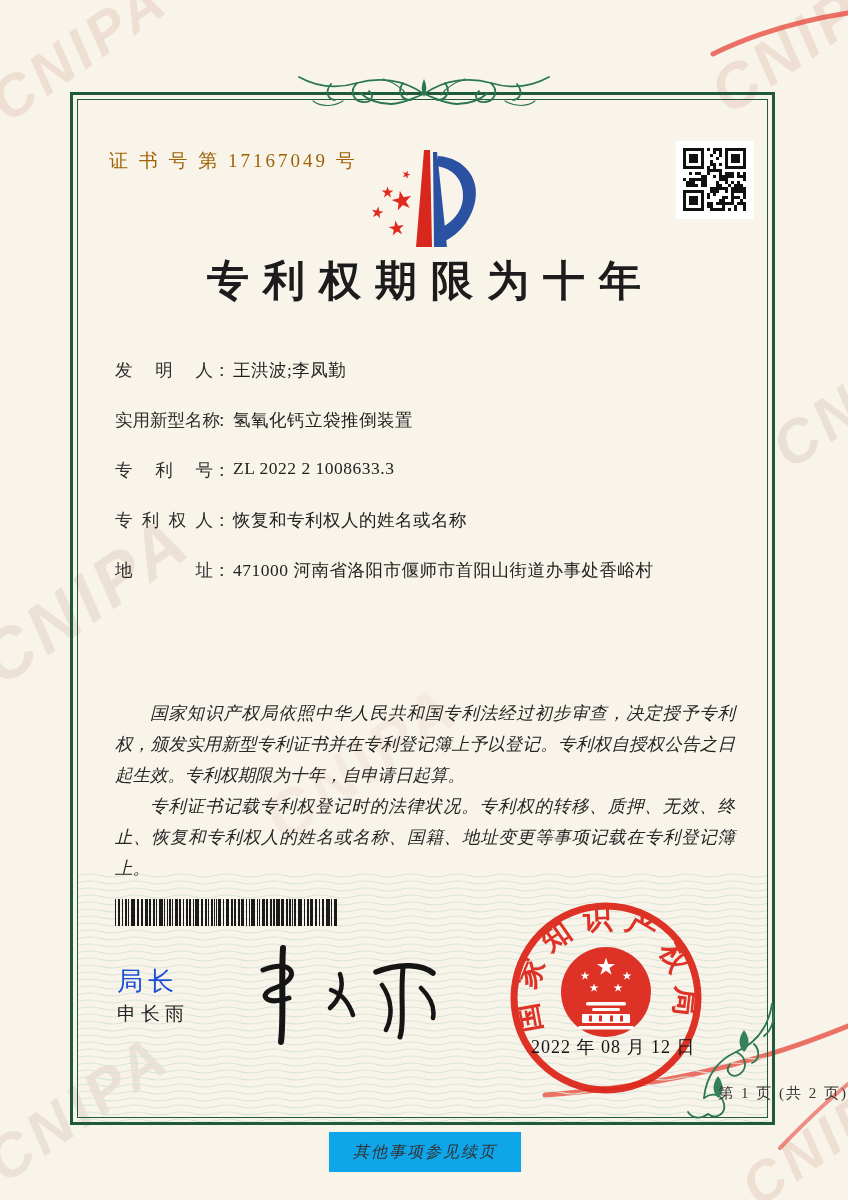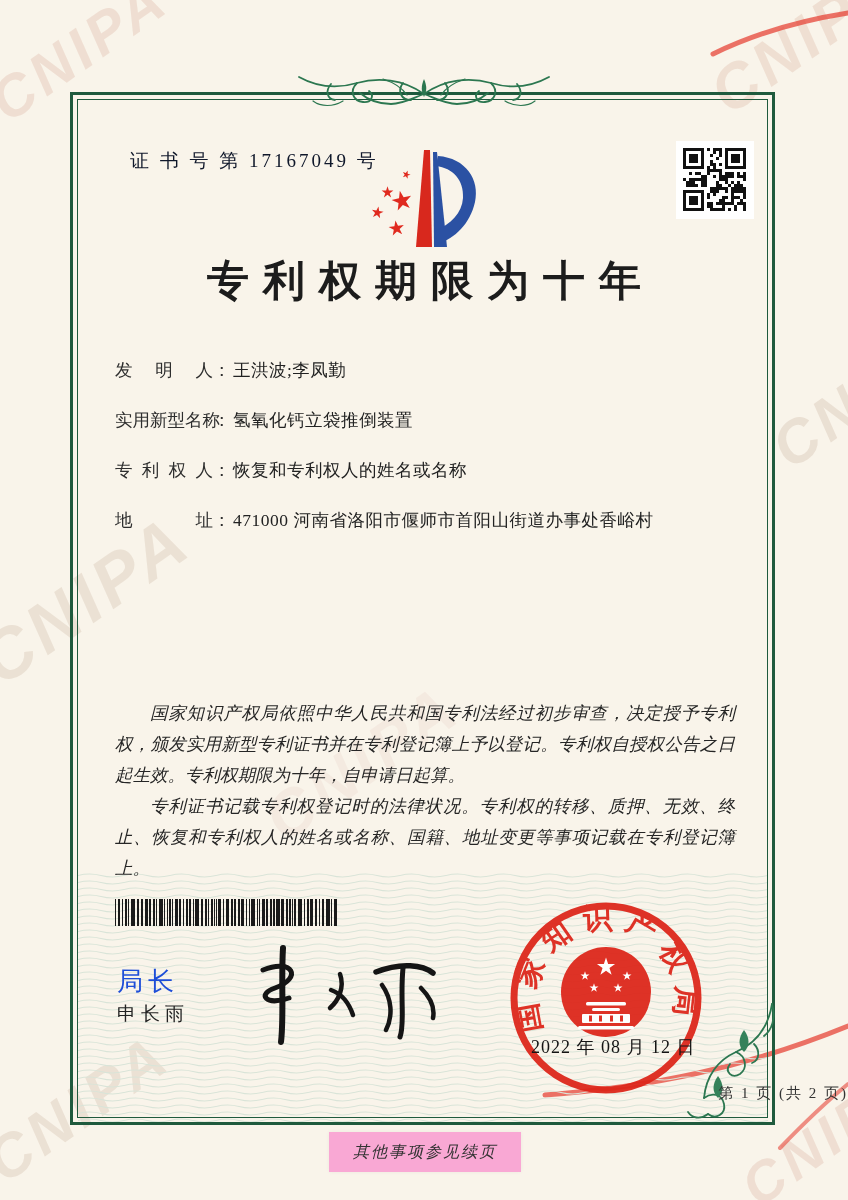--- a/index.html
+++ b/index.html
@@ -22,21 +22,21 @@
   .frame{position:absolute;left:70px;top:92px;width:705px;height:1033px;
          border:3px solid #1f5a3d;box-sizing:border-box;}
   .frame-inner{position:absolute;inset:4px;border:1px solid #1f5a3d;}
 
   .waves{position:absolute;left:78px;top:872px;pointer-events:none;}
 
   .orn-top{position:absolute;left:295px;top:67px;}
   .orn-corner{position:absolute;left:684px;top:1000px;}
   .swooshes{position:absolute;left:0;top:0;pointer-events:none;}
 
-  .cert-no{position:absolute;left:130px;top:148px;font-size:19px;letter-spacing:3px;color:#0f172a;}
+  .cert-no{position:absolute;left:109px;top:148px;font-size:19px;letter-spacing:3px;color:#a16207;}
 
   .logo{position:absolute;left:354px;top:132px;}
   .qr-box{position:absolute;left:676px;top:141px;width:78px;height:78px;background:#fff;}
   .qr{position:absolute;left:7px;top:7px;}
 
   .title{position:absolute;left:0;top:253px;width:100%;text-align:center;
          font-size:42px;font-weight:700;letter-spacing:14px;color:#1c1c1c;text-indent:14px;}
 
   .fields{position:absolute;left:115px;top:358px;width:630px;font-size:17.5px;}
   .frow{position:relative;height:22px;margin-bottom:28px;white-space:nowrap;}
@@ -58,21 +58,21 @@
             font-family:"Liberation Sans","DejaVu Sans",sans-serif;color:#222;}
   .sig-hand{position:absolute;left:243px;top:940px;}
 
   .seal{position:absolute;left:507px;top:899px;}
   .seal-date{position:absolute;left:531px;top:1035px;font-size:18px;letter-spacing:1px;
              color:#141414;z-index:5;white-space:nowrap;}
 
   .page-num{position:absolute;left:0;top:1084px;width:100%;text-align:right;
             font-size:15px;letter-spacing:2px;color:#333;}
 
-  .note-box{position:absolute;left:329px;top:1132px;width:192px;height:40px;background:#f9a8d4;
+  .note-box{position:absolute;left:329px;top:1132px;width:192px;height:40px;background:#0ea5e9;
             box-shadow:0 0 4px rgba(0,0,0,0.05);}
   .note-box span{display:block;text-align:center;line-height:40px;font-size:16px;
                  font-style:italic;letter-spacing:2px;color:#333;}
 </style>
 </head>
 <body>
 
 <div class="page">
 
   <div class="wm wm1">CNIPA</div>
@@ -304,20 +304,23 @@
   <div class="title">专利权期限为十年</div>
 
   <div class="fields">
     <div class="frow">
       <span class="flabel">发明人</span><span class="fcolon">：</span><span class="fvalue">王洪波;李凤勤</span>
     </div>
     <div class="frow">
       <span class="flabel">实用新型名称</span><span class="fcolon">：</span><span class="fvalue">氢氧化钙立袋推倒装置</span>
     </div>
     <div class="frow">
+      <span class="flabel">专利号</span><span class="fcolon">：</span><span class="fvalue">ZL 2022 2 1008633.3</span>
+    </div>
+    <div class="frow">
       <span class="flabel">专利权人</span><span class="fcolon">：</span><span class="fvalue">恢复和专利权人的姓名或名称</span>
     </div>
     <div class="frow">
       <span class="flabel">地址</span><span class="fcolon">：</span><span class="fvalue">471000 河南省洛阳市偃师市首阳山街道办事处香峪村</span>
     </div>
   </div>
 
   <div class="paras">
     <p>国家知识产权局依照中华人民共和国专利法经过初步审查，决定授予专利权，颁发实用新型专利证书并在专利登记簿上予以登记。专利权自授权公告之日起生效。专利权期限为十年，自申请日起算。</p>
     <p>专利证书记载专利权登记时的法律状况。专利权的转移、质押、无效、终止、恢复和专利权人的姓名或名称、国籍、地址变更等事项记载在专利登记簿上。</p>

